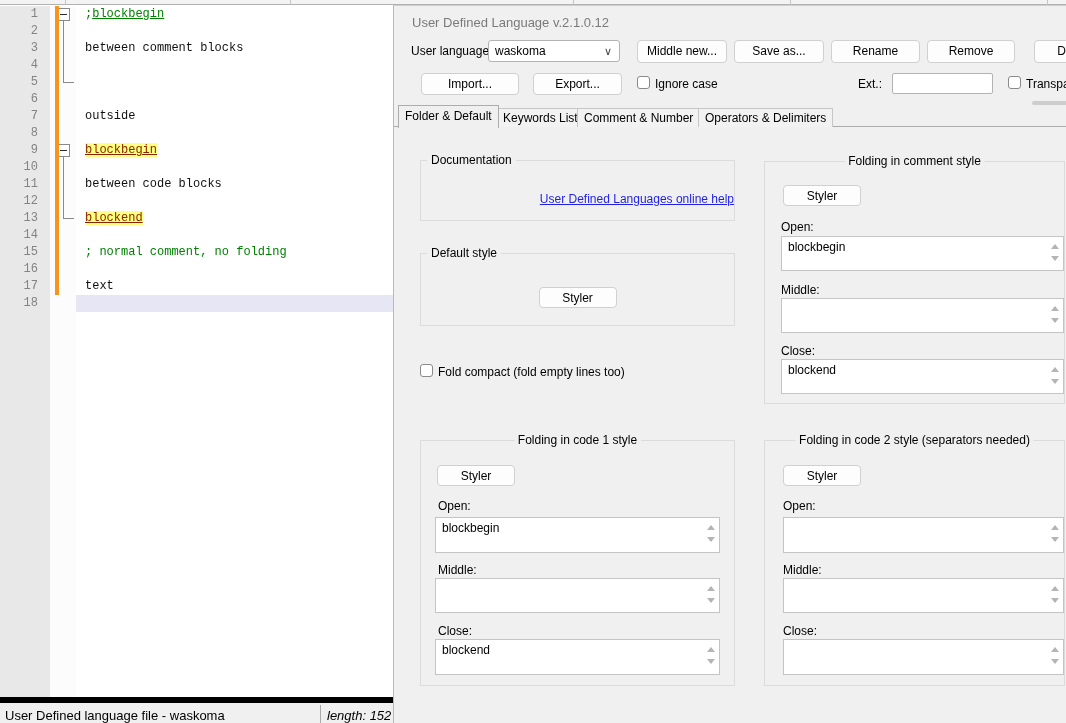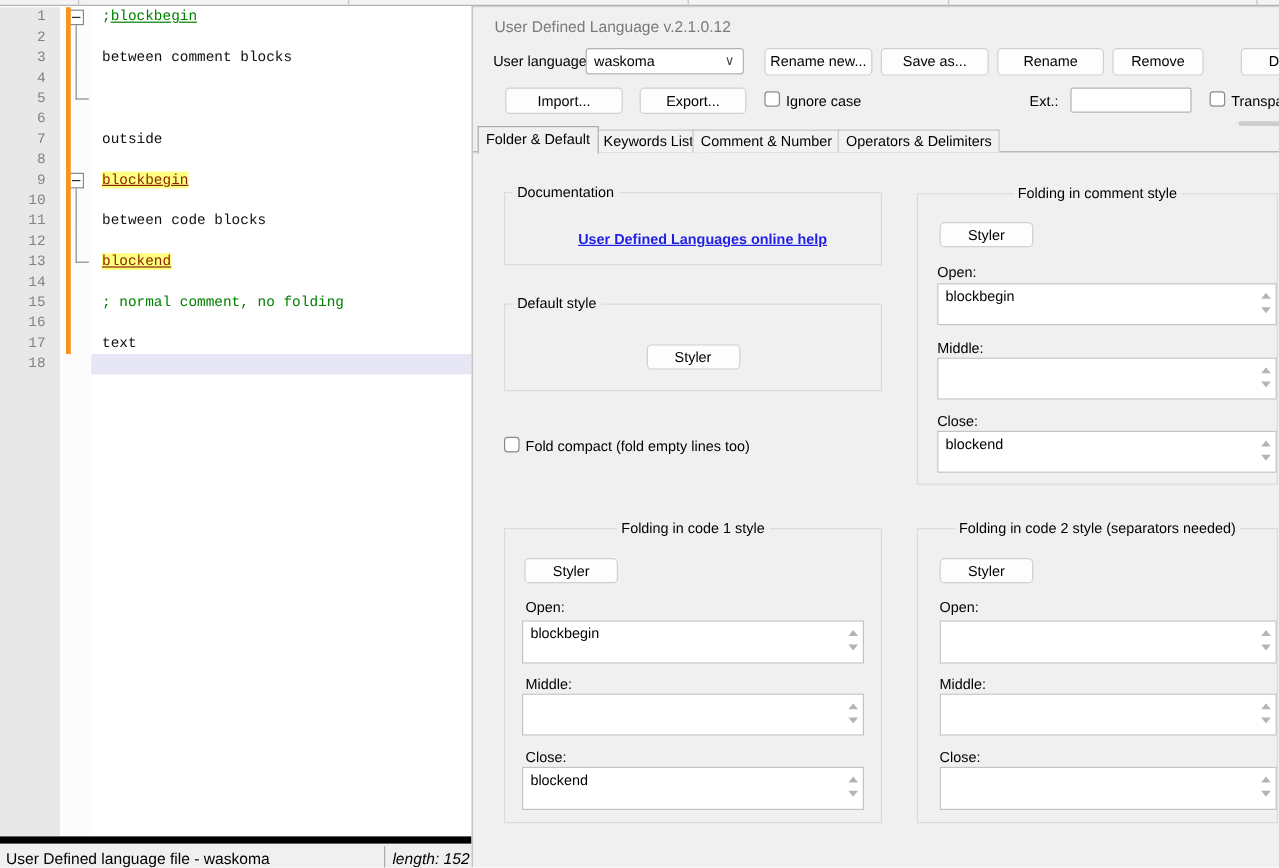--- a/index.html
+++ b/index.html
@@ -55,21 +55,21 @@
   
   .tabline{position:absolute;left:0;top:120px;width:673px;height:1px;background:#acacac;}
   .tab{position:absolute;height:19px;top:102px;border:1px solid #c6c6c6;border-bottom:none;background:#f2f2f2;line-height:18px;padding:0 6px;z-index:1;white-space:nowrap;}
   .tab.active{top:99px;height:23px;border:1px solid #acacac;border-bottom:none;background:var(--bg-dialog);line-height:20px;z-index:3;font-weight:400;}
 
   
   .group{position:absolute;border:1px solid #dbdbdb;background:var(--bg-dialog);}
   .gtitle{position:absolute;top:-8px;background:var(--bg-dialog);padding:0 4px;white-space:nowrap;}
   .gtitle.left{left:6px;}
   .gtitle.center{left:50%;transform:translateX(-50%);}
-  .link{position:absolute;left:16px;right:0;text-align:center;color:var(--link);text-decoration:underline;cursor:pointer;white-space:nowrap;font-weight:bold;}
+  .link{position:absolute;left:16px;right:0;text-align:right;color:var(--link);text-decoration:underline;cursor:pointer;white-space:nowrap;}
   .ta{position:absolute;background:#fff;border:1px solid #c4c4c4;font-family:"Liberation Sans",sans-serif;font-size:12px;}
   .ta .val{position:absolute;left:6px;top:3px;white-space:nowrap;}
   .ta .up{position:absolute;right:4px;top:7px;width:0;height:0;border-left:4px solid transparent;border-right:4px solid transparent;border-bottom:5px solid #b4b4b8;}
   .ta .dn{position:absolute;right:4px;top:19px;width:0;height:0;border-left:4px solid transparent;border-right:4px solid transparent;border-top:5px solid #b4b4b8;}
   .slider-sliver{position:absolute;left:638px;top:95px;width:35px;height:4px;background:#cdcdcd;border-radius:2px;}
 </style>
 </head>
 <body>
 
 <div class="screen">
@@ -169,24 +169,24 @@
   </div>
 
   <div class="dialog">
     <div class="dlg-title">User Defined Language v.2.1.0.12</div>
 
     <span class="lbl" style="left:17px;top:38px">User language:</span>
     <div class="combo">
       <span>waskoma</span>
       <span class="chev">∨</span>
     </div>
-    <div class="btn" style="left:243px;top:34px;width:90px">Rename new...</div>
+    <div class="btn" style="left:243px;top:34px;width:90px">Middle new...</div>
     <div class="btn" style="left:340px;top:34px;width:90px">Save as...</div>
     <div class="btn" style="left:437px;top:34px;width:89px">Rename</div>
-    <div class="btn" style="left:533px;top:34px;width:76px">Remove</div>
+    <div class="btn" style="left:533px;top:34px;width:88px">Remove</div>
     <div class="btn" style="left:640px;top:34px;width:62px">Do</div>
 
     <div class="btn" style="left:27px;top:67px;width:98px;height:22px">Import...</div>
     <div class="btn" style="left:139px;top:67px;width:89px;height:22px">Export...</div>
     <span class="cbx" style="left:243px;top:70px"></span>
     <span class="lbl" style="left:261px;top:71px">Ignore case</span>
     <span class="lbl" style="left:464px;top:71px">Ext.:</span>
     <input class="tin" style="left: 498px; top: 67px; width: 101px; height: 21px;" value="">
     <span class="cbx" style="left:614px;top:70px"></span>
     <span class="lbl" style="left:632px;top:71px">Transpare</span>

